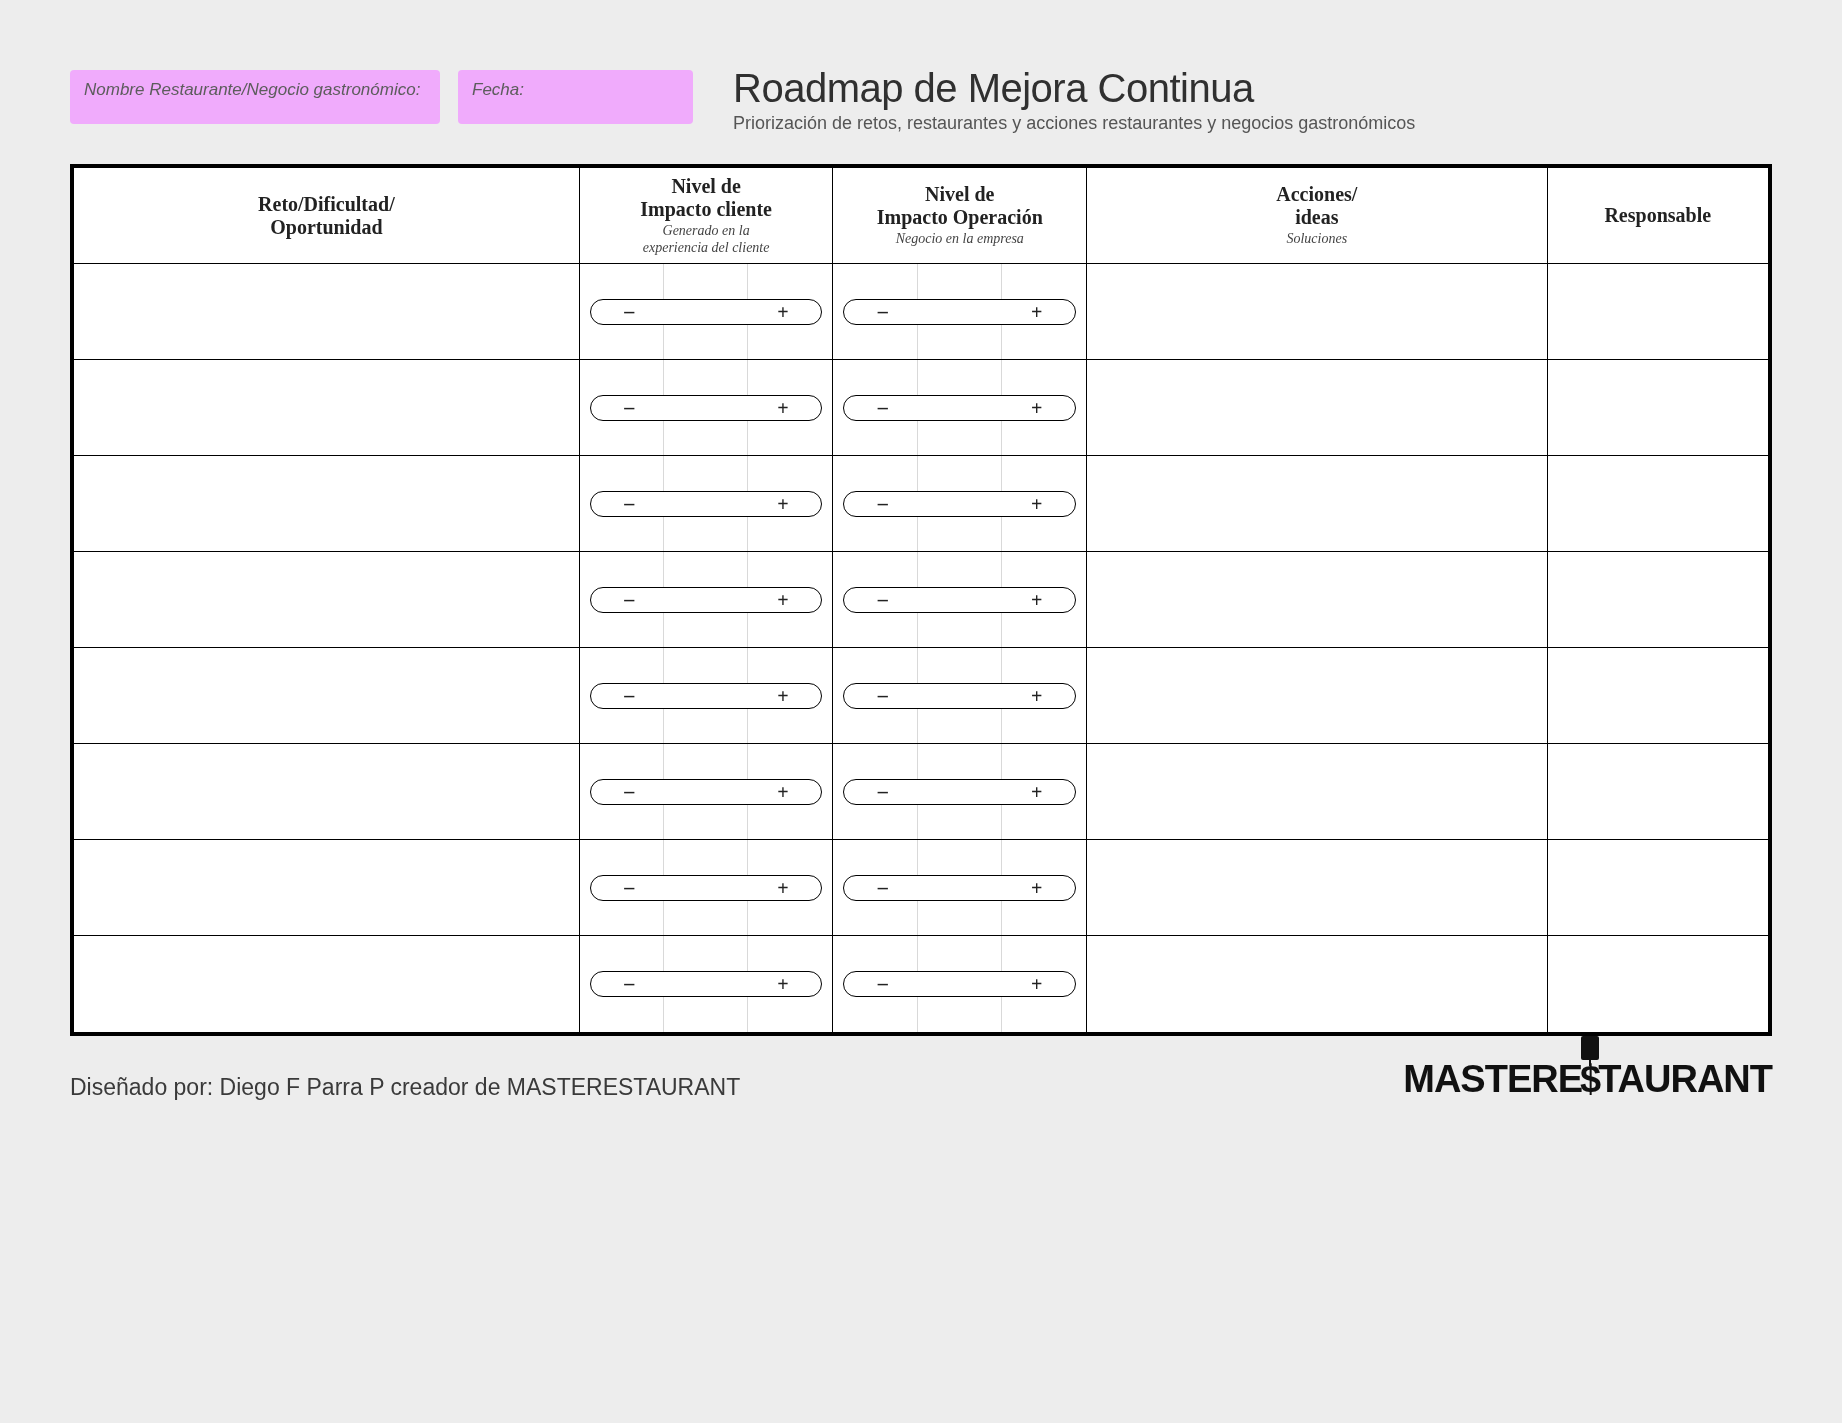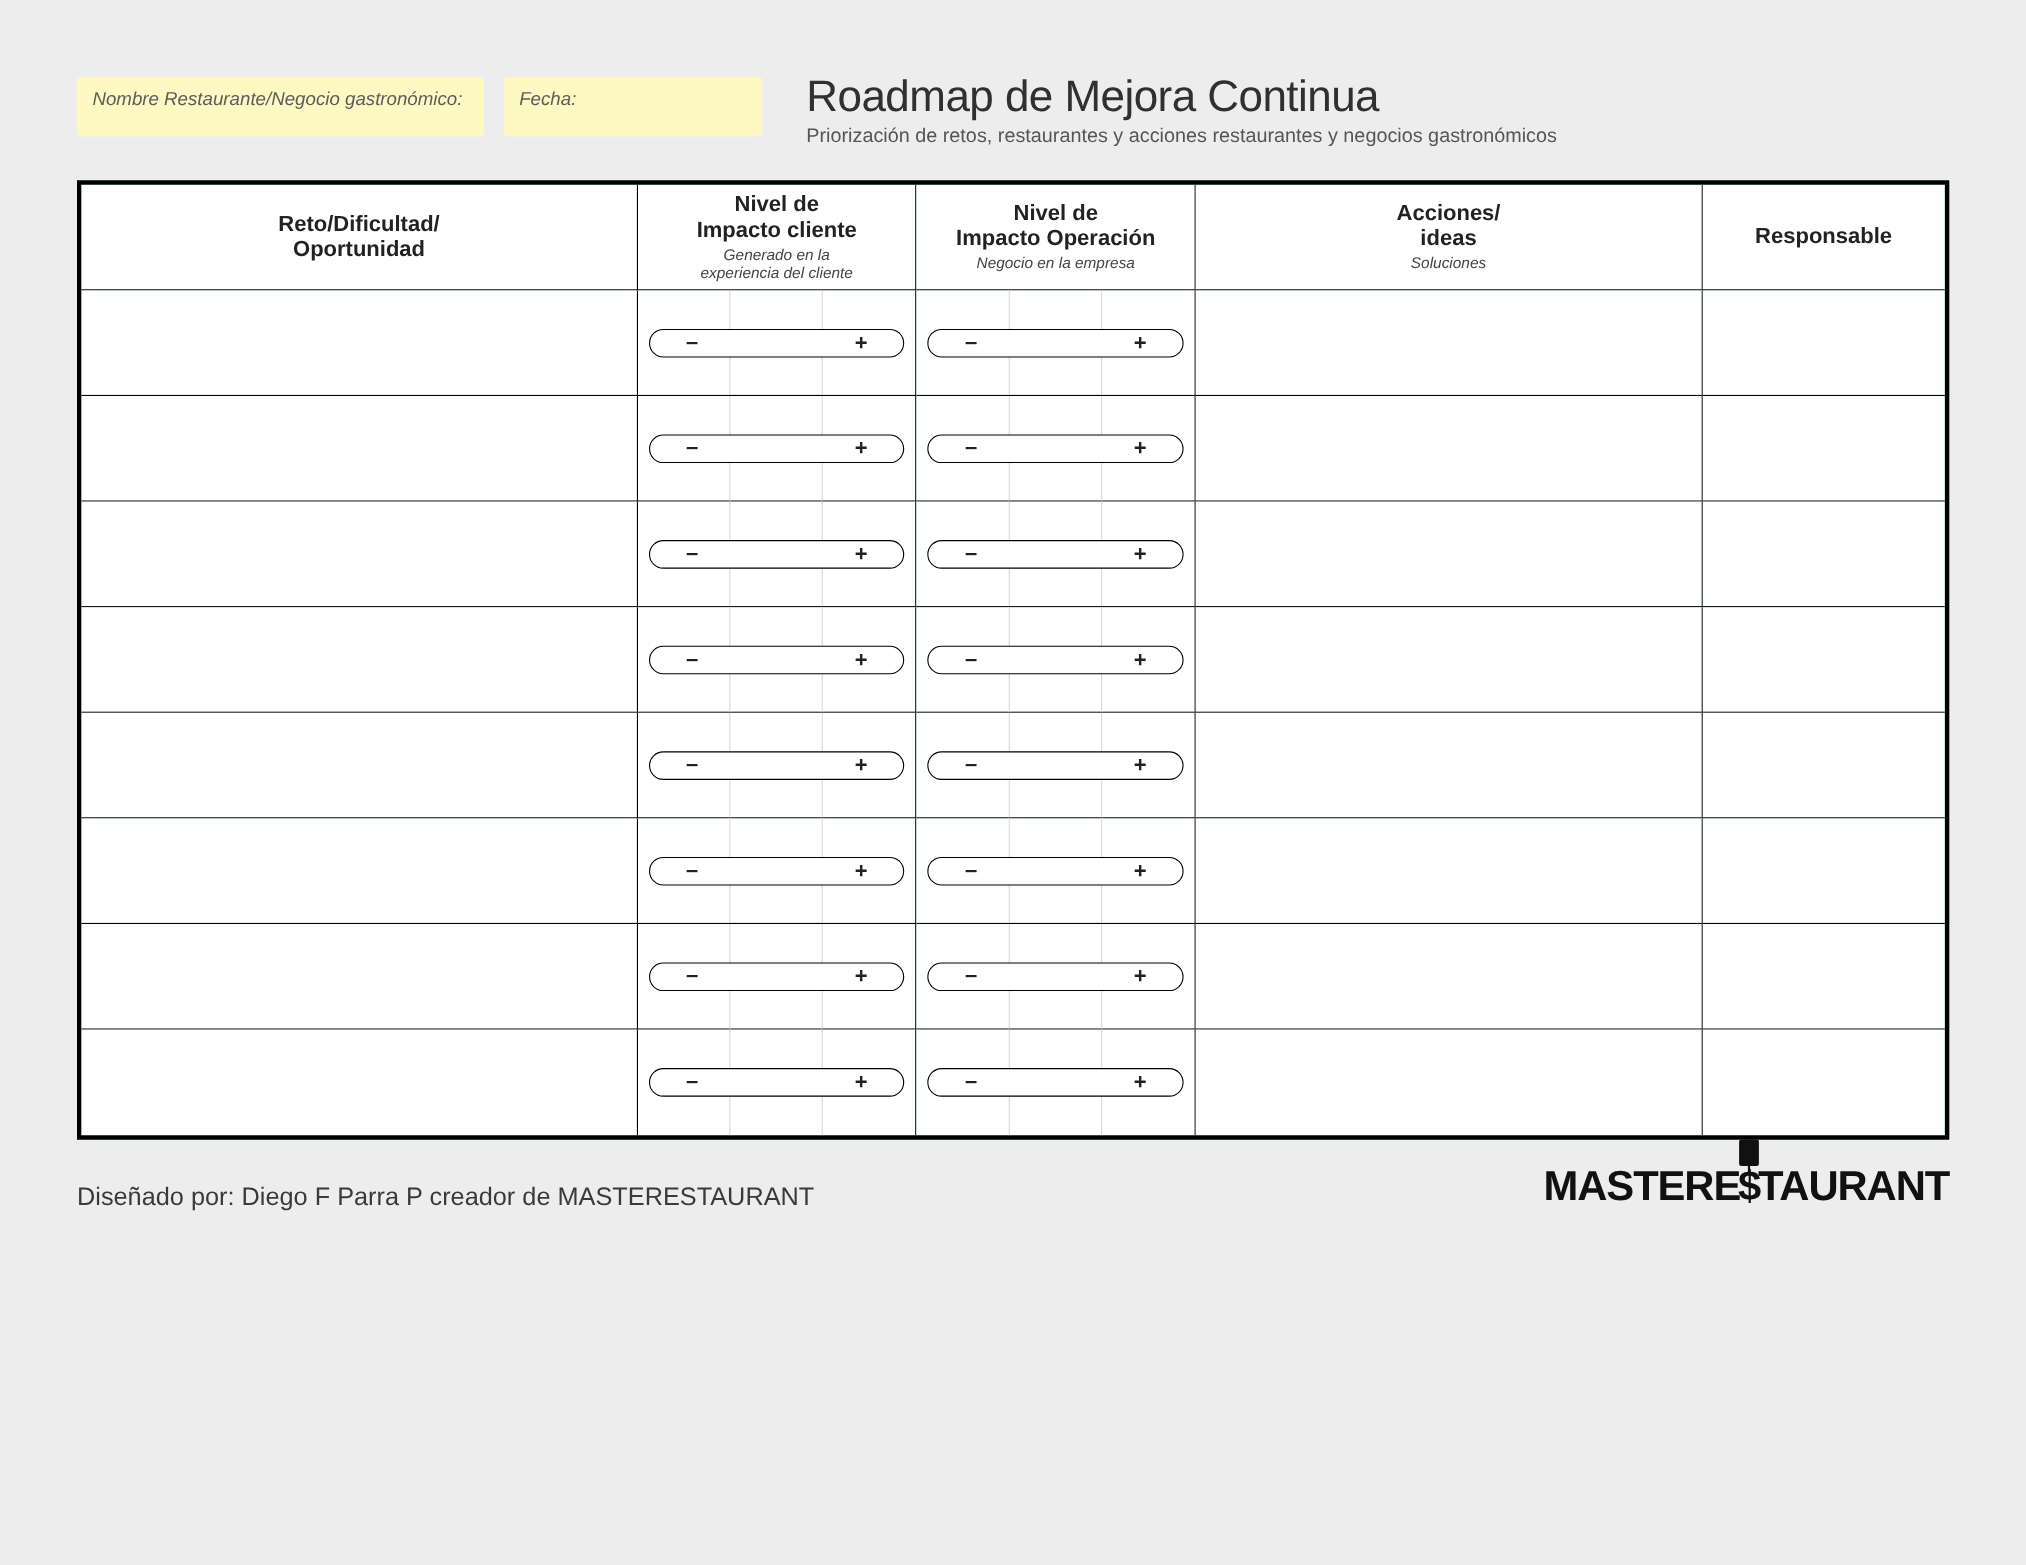--- a/index.html
+++ b/index.html
@@ -13,21 +13,21 @@
   }
 
   
   .header {
     display: grid;
     grid-template-columns: 370px 18px 235px 30px 1fr;
     align-items: start;
     margin-bottom: 30px;
   }
   .field-box {
-    background: #fef9c3;
+    background: #f0abfc;
     border-radius: 4px;
     padding: 10px 14px;
     height: 54px;
     font-style: italic;
     font-size: 17px;
     color: #5c5c5c;
     line-height: 1.2;
   }
   .title-block { padding-left: 10px; }
   .title {
@@ -37,22 +37,23 @@
     margin: -4px 0 2px 0;
     letter-spacing: -0.5px;
   }
   .subtitle {
     font-size: 18px;
     color: #555;
   }
 
   
   .sheet {
-    background: #15803d;
+    background: #f97316;
     border: 4px solid #000;
+    font-family: Liberation Serif, serif;
   }
   .row {
     display: grid;
     grid-template-columns: 340px 165px 165px 305px 147px;
     
   }
   
   .row {
     display: grid;
     grid-template-columns: 335px 168px 168px 305px 146px;

